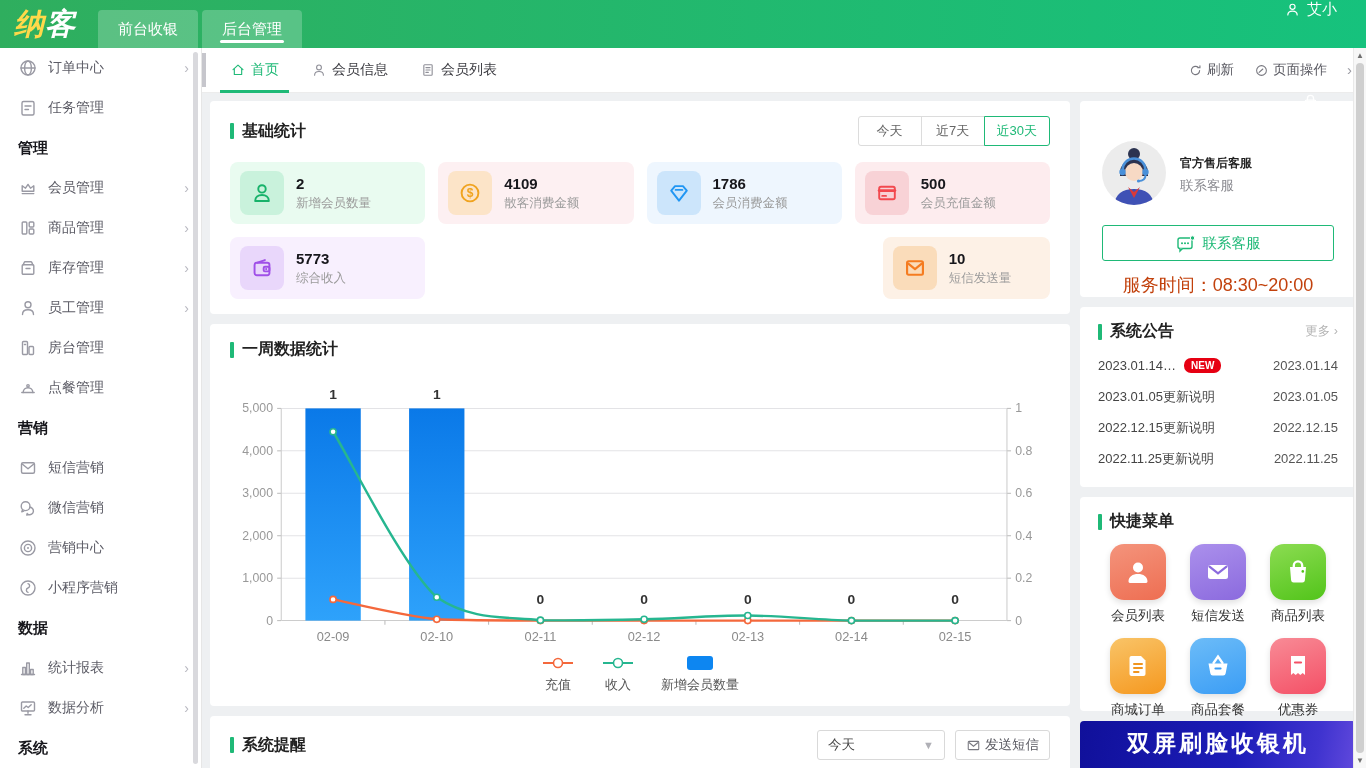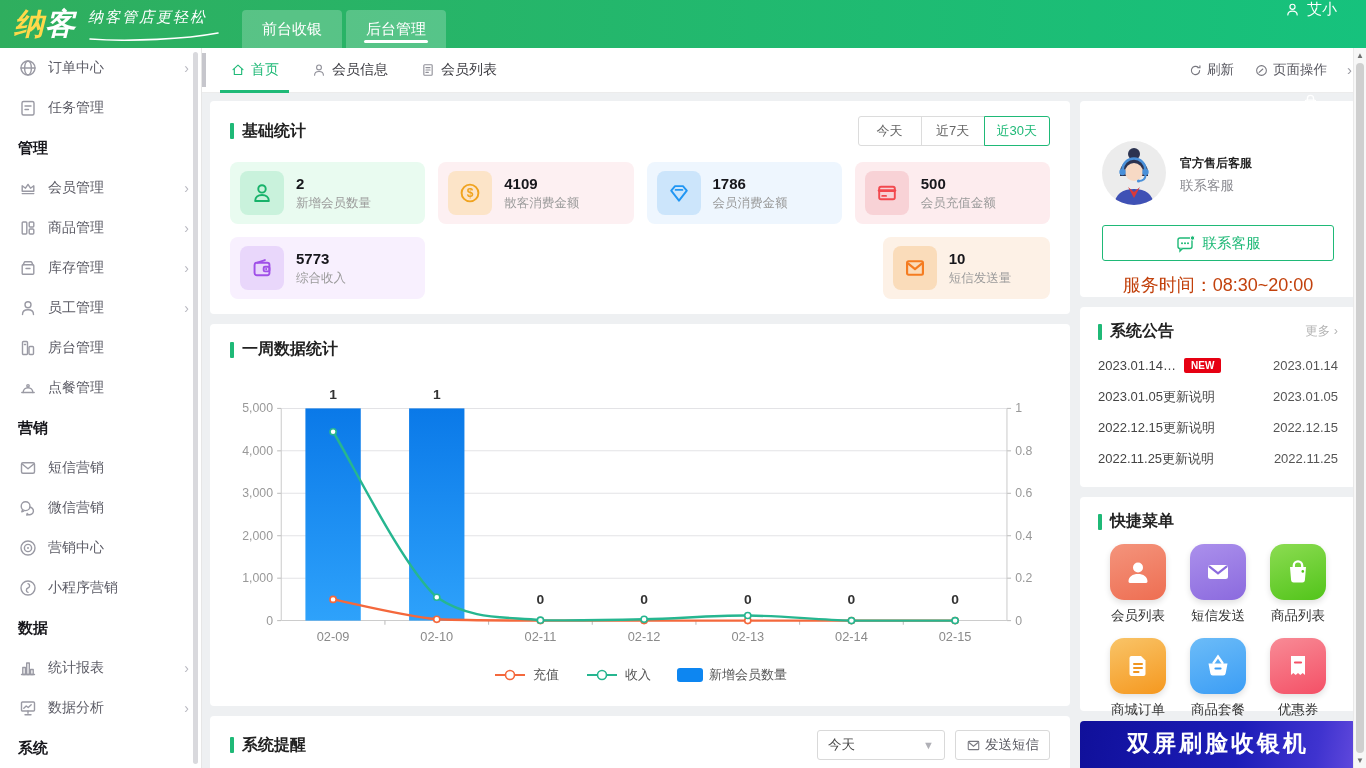--- a/index.html
+++ b/index.html
@@ -76,21 +76,21 @@
   .th-blue   { background:#eef6fe; } .th-blue   .stat-tile { background:#cce5fb; color:#2196f3; }
   .th-red    { background:#fdecee; } .th-red    .stat-tile { background:#f8d2d6; color:#f2494f; }
   .th-purple { background:#f8f0fe; } .th-purple .stat-tile { background:#e9d7fb; color:#a050e8; }
   .th-orange { background:#fdf1e6;margin-left:28px; } .th-orange .stat-tile { background:#fadcba; color:#f57c20; }
 
   
   .chart-card { height:394px; padding:15px 20px 18px; }
   .chart-wrap { margin-top:10px; }
   .chart-wrap svg { width:100%; height:288px; }
   .legend { display:flex; justify-content:center; align-items:center; gap:26px; height:26px; font-size:13px; color:#555; }
-  .legend .li { display:flex; align-items:center; gap:6px; }
+  .legend .li { display:flex; align-items:center; gap:6px;flex-direction:column; }
 
   
   .reminder-card { height:200px; padding:14px 20px; }
   .rem-top { display:flex; align-items:center; }
   .rem-ctrls { margin-left:auto; display:flex; gap:10px; }
   .fake-select { width:128px; height:30px; border:1px solid #d9d9d9; border-radius:3px; display:flex; align-items:center;
                  padding:0 10px; font-size:13.5px; color:#444; cursor:pointer; }
   .fake-select .car { margin-left:auto; color:#b0b0b6; font-size:11px; }
   .sms-btn { height:30px; border:1px solid #d9d9d9; border-radius:3px; background:#fff; display:flex; align-items:center;
              gap:4px; padding:0 10px; font-size:13.5px; color:#5a5a62; cursor:pointer; }
@@ -104,21 +104,21 @@
   .svc-btn { margin-top:16px; width:100%; height:36px; border:1px solid #1fb977; border-radius:3px; background:#fff;
              color:#1fb977; font-size:14.5px; display:flex; align-items:center; justify-content:center; gap:7px; cursor:pointer; }
   .svc-hours { text-align:center; font-size:18px; color:#c2410c; margin-top:12px; }
 
   .notice-card { height:180px; padding:14px 18px; }
   .n-head { display:flex; align-items:center; }
   .n-more { margin-left:auto; font-size:12.5px; color:#b5b5b5; cursor:pointer; }
   .n-list { margin-top:8px; }
   .n-row { display:flex; align-items:center; height:31px; font-size:13px; color:#444; cursor:pointer; }
   .n-title { white-space:nowrap; overflow:hidden; text-overflow:ellipsis; }
-  .n-badge { background:#e60012; color:#fff; font-size:10px; font-weight:bold; padding:2px 7px; border-radius:2px; margin-left:8px; flex:none; }
+  .n-badge { background:#e60012; color:#fff; font-size:10px; font-weight:bold; padding:2px 7px; border-radius:7px; margin-left:8px; flex:none; }
   .n-date { margin-left:auto; color:#555; flex:none; }
 
   .quick-card { height:214px; padding:14px 18px; }
   .q-grid { display:grid; grid-template-columns:repeat(3,1fr); row-gap:13px; margin-top:12px; justify-items:center; }
   .q-item { display:flex; flex-direction:column; align-items:center; cursor:pointer; }
   .q-tile { width:56px; height:56px; border-radius:14px; display:flex; align-items:center; justify-content:center; box-shadow:0 3px 6px rgba(0,0,0,.12); }
   .q-tile svg { width:36px; height:36px; }
   .q-lbl { font-size:13.5px; color:#333; margin-top:7px; }
   .qt-salmon { background:linear-gradient(160deg,#f4947c,#ee6e52); }
   .qt-green  { background:linear-gradient(160deg,#8cdc52,#52c41a); }
@@ -135,26 +135,20 @@
   .pg-scroll .arr { position:absolute; left:0; right:0; text-align:center; font-size:8px; color:#707070; }
   .pg-scroll .arr.up { top:3px; } .pg-scroll .arr.dn { bottom:3px; }
   .pg-thumb { position:absolute; left:2px; right:2px; top:15px; bottom:15px; background:#cfcfcf; border-radius:6px; }
 </style>
 </head>
 <body>
 
 <div class="topbar">
   <div class="brand">
     <div class="logo"><span class="l1">纳</span><span class="l2">客</span></div>
-    <div class="slogan-wrap">
-      <div class="slogan">纳客管店更轻松</div>
-      <svg width="132" height="9">
-          <path d="M2 7 C 42 10 98 7 130 1" stroke="#fff" stroke-width="1.6" fill="none" stroke-linecap="round"></path>
-        </svg>
-    </div>
   </div>
   <div class="top-tabs" id="top-tabs">
       <div class="top-tab">前台收银</div>
       <div class="top-tab active">后台管理</div>
     </div>
   <div class="top-right">
     <div class="top-user">
       <span class="icn" style="width:17px;height:17px;color:#fff">
           <svg viewBox="0 0 20 20" fill="none" stroke="currentColor" stroke-width="1.4" stroke-linecap="round">
             <circle cx="10" cy="6.8" r="3"></circle>

